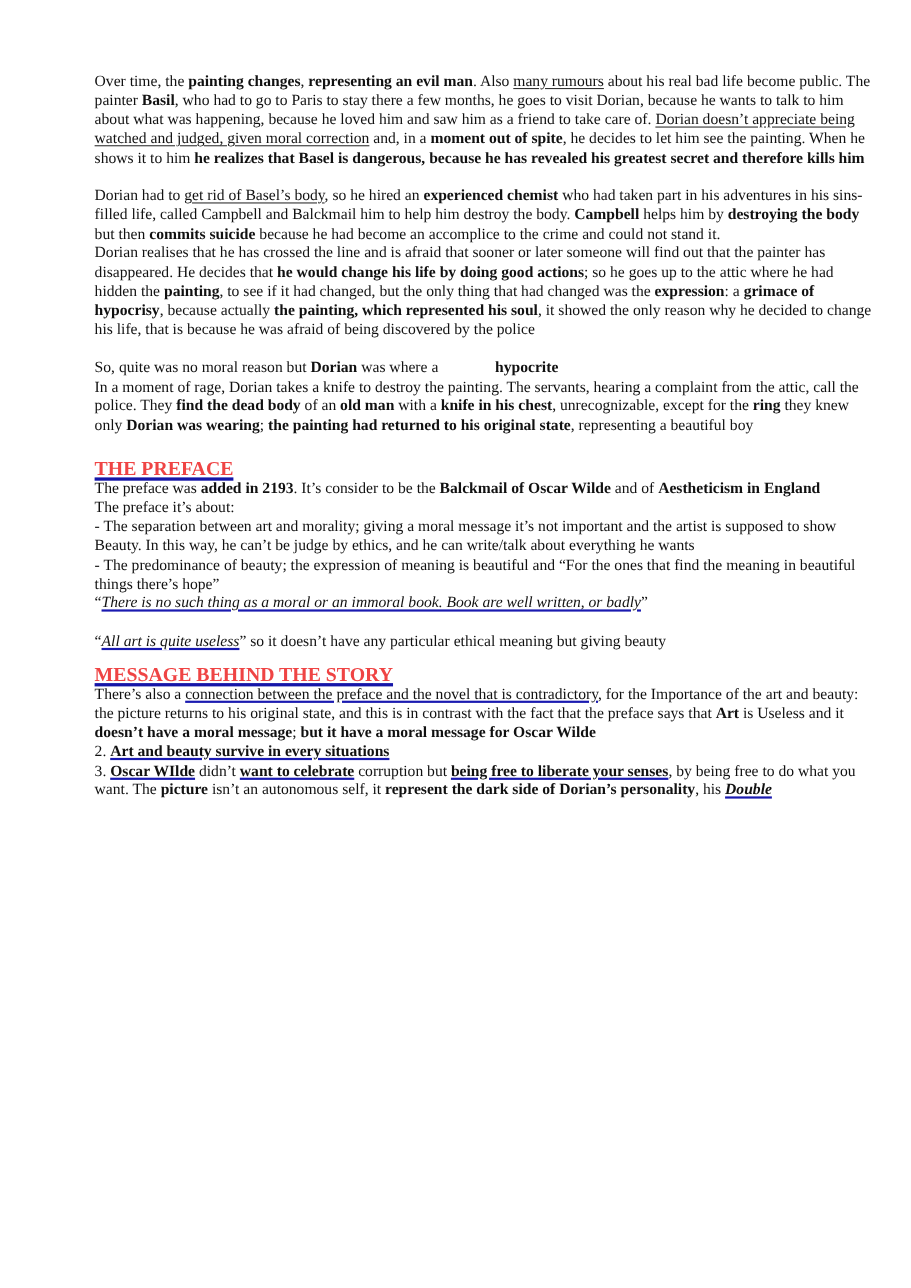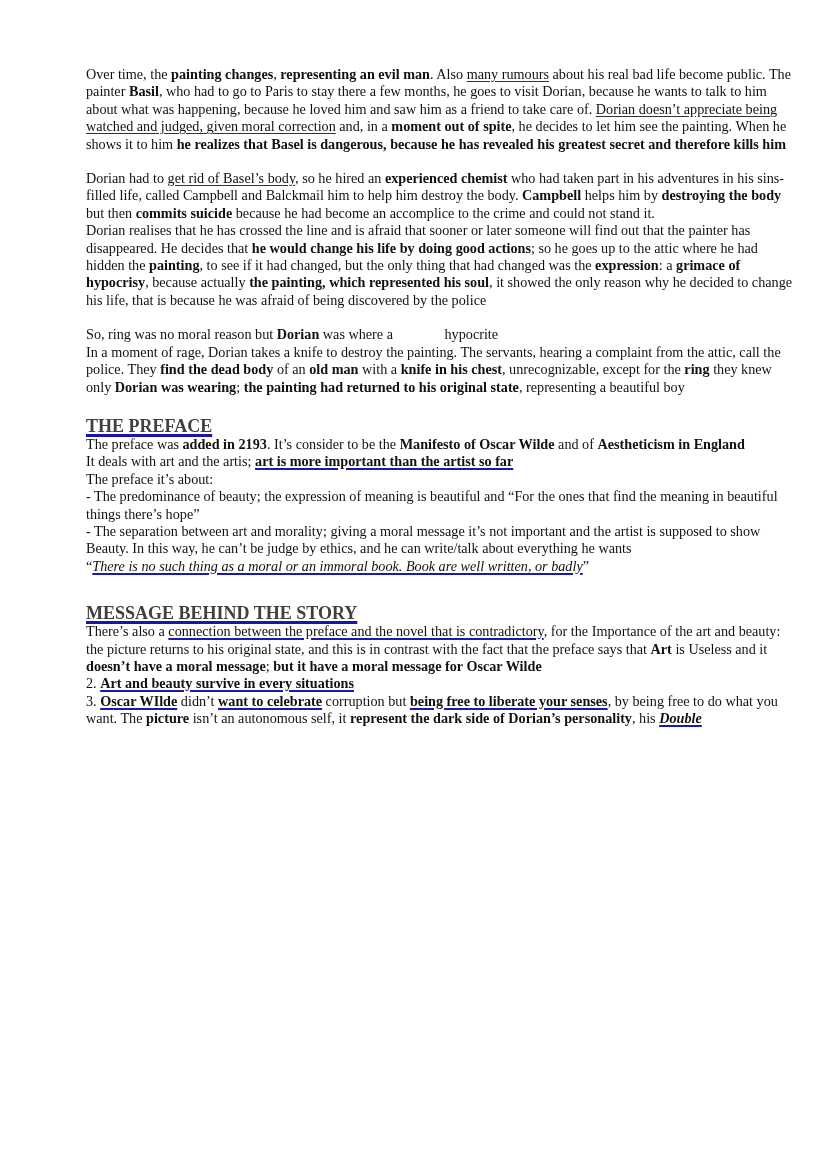--- a/index.html
+++ b/index.html
@@ -10,45 +10,45 @@
     color: #111111;
     margin-top: 44px;
   }
   p { margin: 0; }
   .gap { height: 17px; }
   .gap-s { height: 8px; }
   .ul { text-decoration: underline; text-decoration-color: #333; text-underline-offset: 2px; }
   .ulb { text-decoration: underline; text-decoration-color: #1a1ab0; text-decoration-thickness: 2px; text-underline-offset: 2px; }
   h2 {
     margin: 0; font-family: "Liberation Serif", serif; font-size: 18px; line-height: 20px;
-    font-weight: bold; color: #404040;
+    font-weight: bold; color: #ef4444;
     text-decoration: underline; text-decoration-color: #1616a8; text-decoration-thickness: 3px; text-underline-offset: 2px;
     padding-top: 3px;
   }
 </style>
 </head>
 <body>
 
 <div class="page">
   <p><span>Over time, the </span><span style="font-weight: bold;">painting changes</span><span>, </span><span style="font-weight: bold;">representing an evil man</span><span>. Also </span><span class="ul">many rumours</span><span> about his real bad life become public. The painter </span><span style="font-weight: bold;">Basil</span><span>, who had to go to Paris to stay there a few months, he goes to visit Dorian, because he wants to talk to him about what was happening, because he loved him and saw him as a friend to take care of. </span><span class="ul">Dorian doesn’t appreciate being watched and judged, given moral correction</span><span> and, in a </span><span style="font-weight: bold;">moment out of spite</span><span>, he decides to let him see the painting. When he shows it to him </span><span style="font-weight: bold;">he realizes that Basel is dangerous, because he has revealed his greatest secret and therefore kills him</span></p>
   <div class="gap"></div>
   <p><span>Dorian had to </span><span class="ul">get rid of Basel’s body</span><span>, so he hired an </span><span style="font-weight: bold;">experienced chemist</span><span> who had taken part in his adventures in his sins-filled life, called Campbell and Balckmail him to help him destroy the body. </span><span style="font-weight: bold;">Campbell</span><span> helps him by </span><span style="font-weight: bold;">destroying the body</span><span> but then </span><span style="font-weight: bold;">commits suicide</span><span> because he had become an accomplice to the crime and could not stand it.</span></p>
   <p><span>Dorian realises that he has crossed the line and is afraid that sooner or later someone will find out that the painter has disappeared. He decides that </span><span style="font-weight: bold;">he would change his life by doing good actions</span><span>; so he goes up to the attic where he had hidden the </span><span style="font-weight: bold;">painting</span><span>, to see if it had changed, but the only thing that had changed was the </span><span style="font-weight: bold;">expression</span><span>: a </span><span style="font-weight: bold;">grimace of hypocrisy</span><span>, because actually </span><span style="font-weight: bold;">the painting, which represented his soul</span><span>, it showed the only reason why he decided to change his life, that is because he was afraid of being discovered by the police</span></p>
   <div class="gap"></div>
-  <p><span>So, ring was </span><span style="font-weight: normal;">no moral reason</span><span> but </span><span style="font-weight: bold;">Dorian</span><span> was where a </span><span style="font-weight: normal; padding-left: 48px;">hypocrite</span></p>
+  <p><span>So, quite was </span><span style="font-weight: normal;">no moral reason</span><span> but </span><span style="font-weight: bold;">Dorian</span><span> was where a </span><span style="font-weight: bold; padding-left: 48px;">hypocrite</span></p>
   <p><span>In a moment of rage, Dorian takes a knife to destroy the painting. The servants, hearing a complaint from the attic, call the police. They </span><span style="font-weight: bold;">find the dead body</span><span> of an </span><span style="font-weight: bold;">old man</span><span> with a </span><span style="font-weight: bold;">knife in his chest</span><span>, unrecognizable, except for the </span><span style="font-weight: bold;">ring</span><span> they knew only </span><span style="font-weight: bold;">Dorian was wearing</span><span>; </span><span style="font-weight: bold;">the painting had returned to his original state</span><span>, representing a beautiful boy</span></p>
   <div class="gap"></div>
 
   <h2>THE PREFACE</h2>
-  <p><span>The preface was </span><span style="font-weight: bold;">added in 2193</span><span>. It’s consider to be the </span><span style="font-weight: bold;">Manifesto of Oscar Wilde</span><span> and of </span><span style="font-weight: bold;">Aestheticism in England</span></p>
-  <p><span>It deals with art and the artis; </span><span class="ulb" style="font-weight: bold;">art is more important than the artist so far</span></p>
+  <p><span>The preface was </span><span style="font-weight: bold;">added in 2193</span><span>. It’s consider to be the </span><span style="font-weight: bold;">Balckmail of Oscar Wilde</span><span> and of </span><span style="font-weight: bold;">Aestheticism in England</span></p>
   <p><span>The preface it’s about:</span></p>
+  <p><span>- The separation between art and morality; giving a moral message it’s not important and the artist is supposed to show Beauty. In this way, he can’t be judge by ethics, and he can write/talk about everything he wants</span></p>
   <p><span>- The predominance of beauty; the expression of meaning is beautiful and “For the ones that find the meaning in beautiful things there’s hope”</span></p>
-  <p><span>- The separation between art and morality; giving a moral message it’s not important and the artist is supposed to show Beauty. In this way, he can’t be judge by ethics, and he can write/talk about everything he wants</span></p>
   <p><span>“</span><span class="ulb" style="font-style: italic;">There is no such thing as a moral or an immoral book. Book are well written, or badly</span><span>”</span></p>
   <div class="gap"></div>
+  <p><span>“</span><span class="ulb" style="font-style: italic;">All art is quite useless</span><span>” so it doesn’t have any particular ethical meaning but giving beauty</span></p>
   <div class="gap-s"></div>
 
   <h2>MESSAGE BEHIND THE STORY</h2>
   <p><span>There’s also a </span><span class="ulb">connection between the preface and the novel that is contradictory</span><span>, for the Importance of the art and beauty: the picture returns to his original state, and this is in contrast with the fact that the preface says that </span><span style="font-weight: bold;">Art</span><span> is Useless and it </span><span style="font-weight: bold;">doesn’t have a moral message</span><span>; </span><span style="font-weight: bold;">but it have a moral message for Oscar Wilde</span></p>
   <p><span>2. </span><span class="ulb" style="font-weight: bold;">Art and beauty survive in every situations</span></p>
   <p><span>3. </span><span class="ulb" style="font-weight: bold;">Oscar WIlde</span><span> didn’t </span><span class="ulb" style="font-weight: bold;">want to celebrate</span><span> corruption but </span><span class="ulb" style="font-weight: bold;">being free to liberate your senses</span><span>, by being free to do what you want. The </span><span style="font-weight: bold;">picture</span><span> isn’t an autonomous self, it </span><span style="font-weight: bold;">represent the dark side of Dorian’s personality</span><span>, his </span><span class="ulb" style="font-weight: bold; font-style: italic;">Double</span></p>
 </div>
 
 </body></html>

